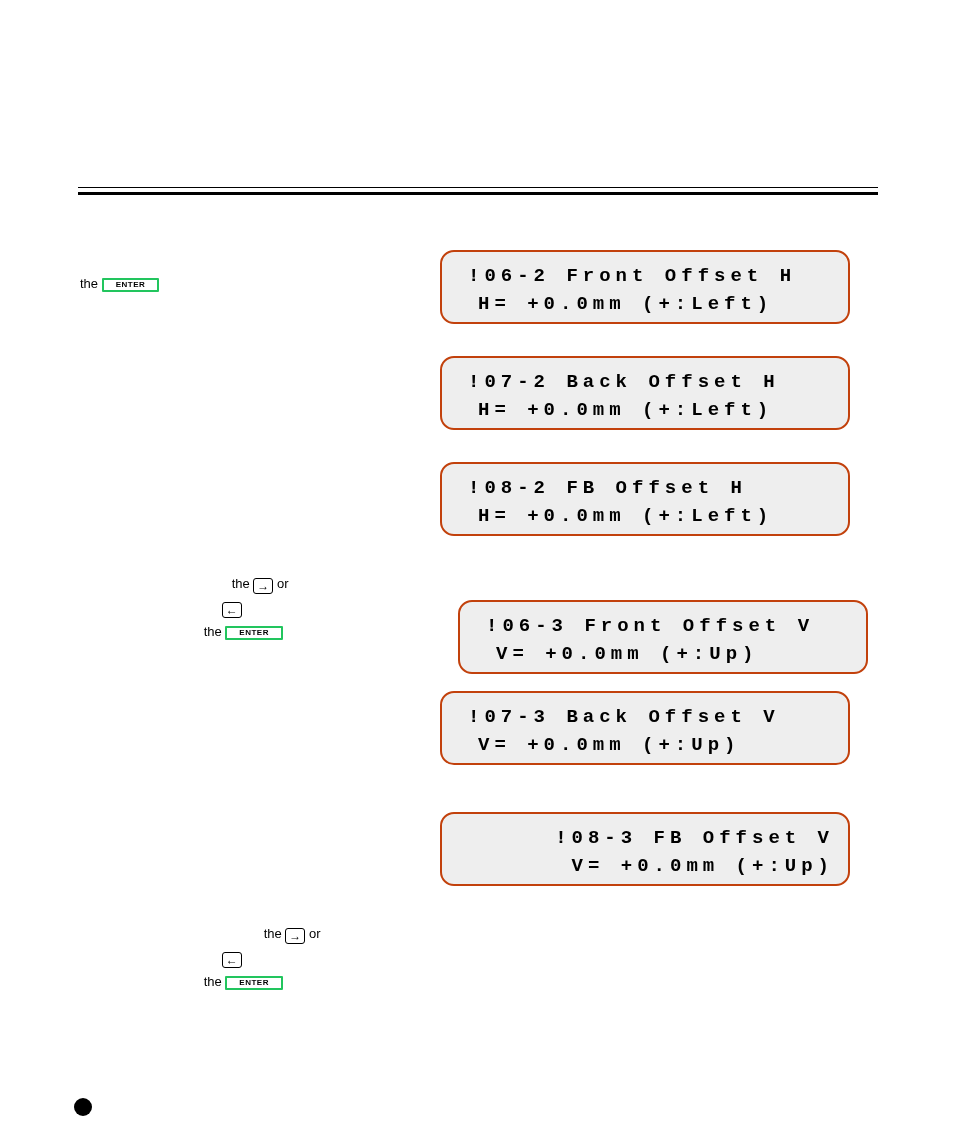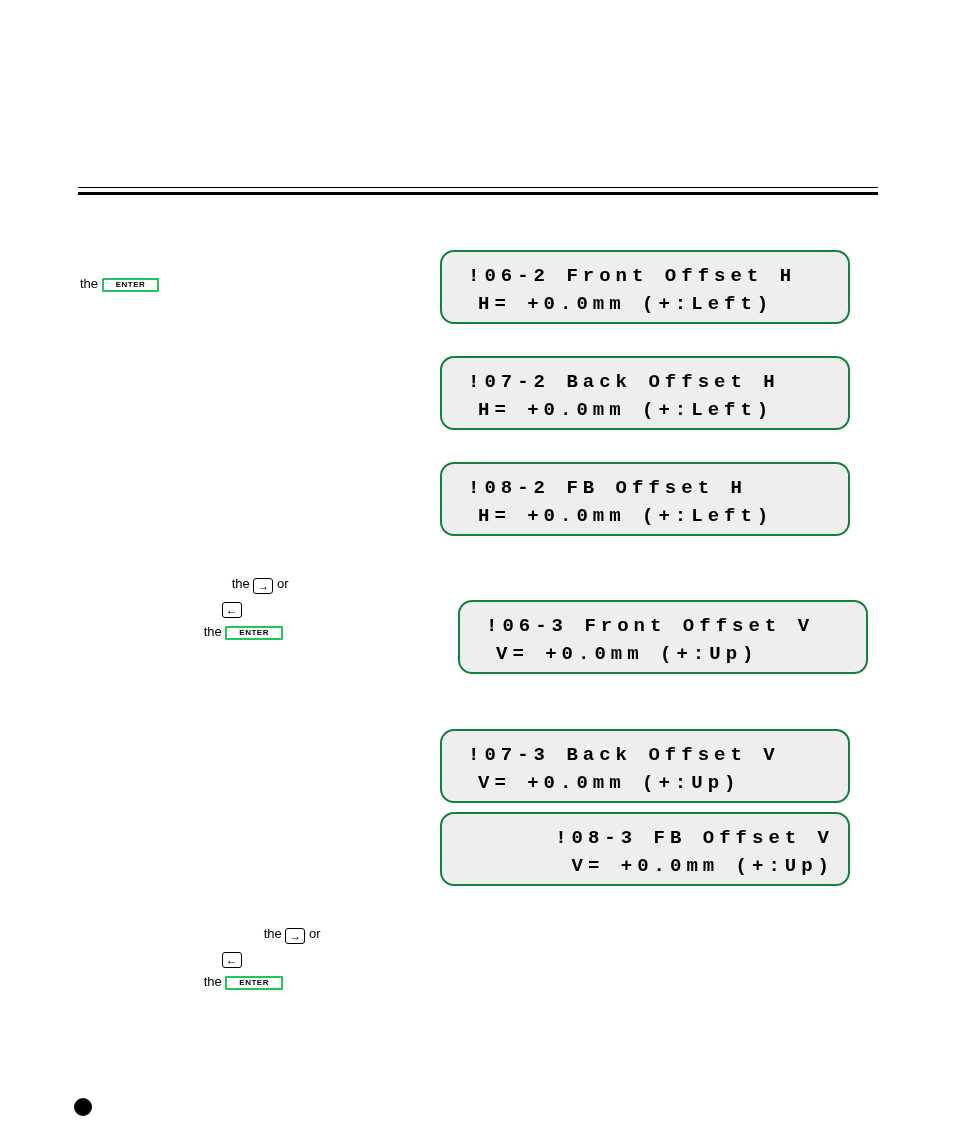--- a/index.html
+++ b/index.html
@@ -69,21 +69,21 @@
     background:#fff;
   }
 
   
   .lcd {
     position: absolute;
     left: 440px;
     width: 410px;
     height: 74px;
     background: #eee;
-    border: 2px solid #15803d;
+    border: 2px solid #c2410c;
     border-radius: 14px;
     box-sizing: border-box;
     padding: 10px 14px 8px 26px;
     font-family: "Courier New", monospace;
     font-weight: 600;
     font-size: 19px;
     letter-spacing: 5px;
     line-height: 28px;
   }
   .lcd .l2 { padding-left: 10px; }
@@ -150,21 +150,21 @@
     <div class="l2">H= +0.0mm (+:Left)</div>
   </div>
   <div class="lcd" style="top:462px;">
     <div>!08-2 FB Offset H</div>
     <div class="l2">H= +0.0mm (+:Left)</div>
   </div>
   <div class="lcd" style="top:600px;margin-left:18px;">
     <div>!06-3 Front Offset V</div>
     <div class="l2">V= +0.0mm (+:Up)</div>
   </div>
-  <div class="lcd" style="top:729px;">
+  <div class="lcd" style="top:691px;">
     <div>!07-3 Back Offset V</div>
     <div class="l2">V= +0.0mm (+:Up)</div>
   </div>
   <div class="lcd" style="top:812px;text-align:right;">
     <div>!08-3 FB Offset V</div>
     <div class="l2">V= +0.0mm (+:Up)</div>
   </div>
 
   <div class="page-dot"></div>
 </div>

